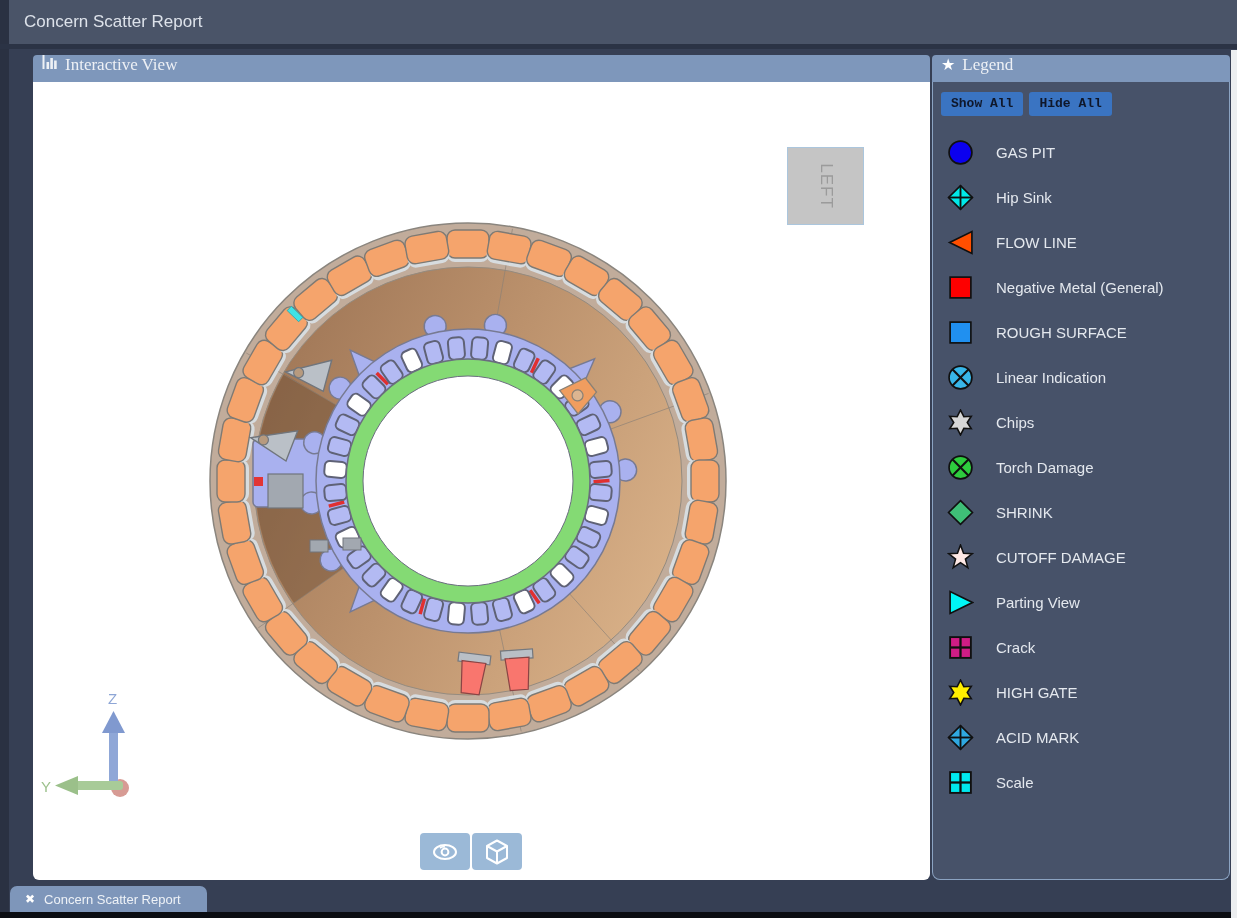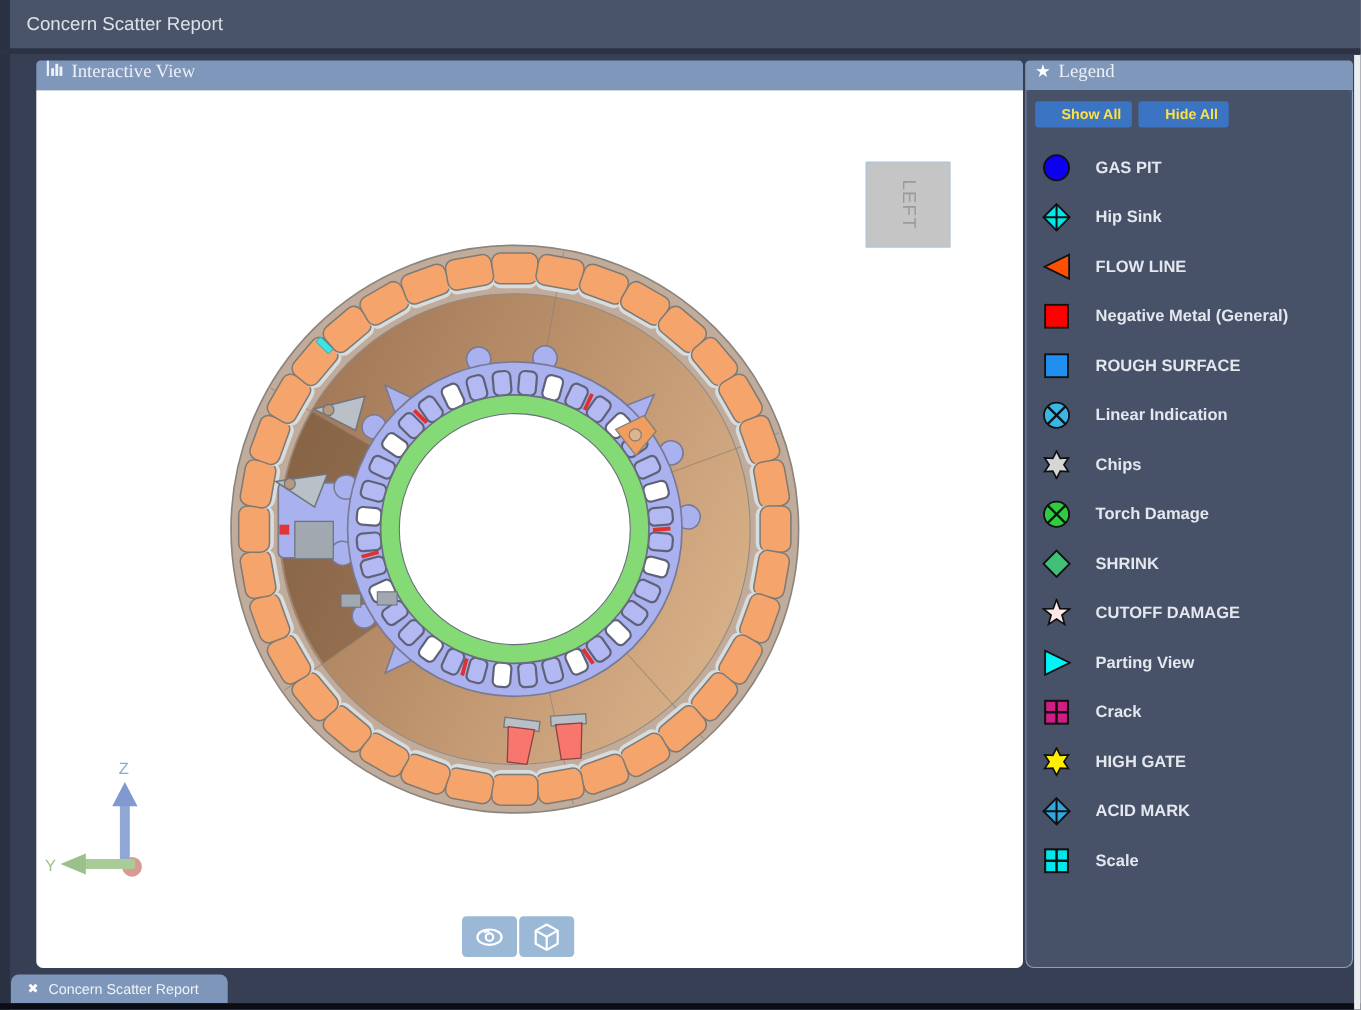--- a/index.html
+++ b/index.html
@@ -25,24 +25,24 @@
   .iv-panel{position:absolute;left:33px;top:55px;width:897px;height:825px;}
   .iv-body{position:absolute;left:0;top:27px;width:897px;height:798px;background:#ffffff;border-radius:0 0 6px 6px;overflow:hidden;}
   .legend-panel{position:absolute;left:932px;top:55px;width:298px;height:825px;}
   .legend-body{
     position:absolute;left:0;top:27px;width:298px;height:798px;box-sizing:border-box;
     background:#475269;border:1px solid #8ba3c2;border-top:none;border-radius:0 0 8px 8px;
     padding:8px 6px 0 8px;
   }
   .legend-btns{display:flex;gap:6px;margin:2px 0 14px 0;}
   .lbtn{
-    background:#3a74c2;color:#fde047;font-weight:bold;font-size:13px;border:none;
-    padding:4px 10px 5px 24px;border-radius:3px;cursor:pointer;font-family:Liberation Sans, sans-serif;
-  }
-  .legend-item{display:flex;align-items:center;height:45px;gap:22px;padding-left:6px;cursor:pointer;font-weight:bold;}
+    background:#3a74c2;color:#0f172a;font-weight:bold;font-size:13px;border:none;
+    padding:4px 10px 5px 10px;border-radius:3px;cursor:pointer;font-family:Liberation Mono, monospace;
+  }
+  .legend-item{display:flex;align-items:center;height:45px;gap:22px;padding-left:6px;cursor:pointer;}
   .legend-item .licon{width:27px;height:27px;flex:0 0 27px;display:flex;}
   .legend-item .licon svg{width:27px;height:27px;}
   .legend-item .llabel{color:#e4e8ee;font-size:15px;}
   
   .view-cube{
     position:absolute;left:754px;top:65px;width:75px;height:76px;background:#c5c5c5;
     border:1px solid #abc6dd;display:flex;align-items:center;justify-content:center;cursor:pointer;
   }
   .vc-label{transform:rotate(90deg);color:#9b9b9b;font-size:17px;letter-spacing:1px;}
   .view-btns{position:absolute;left:387px;top:751px;display:flex;gap:2px;}

